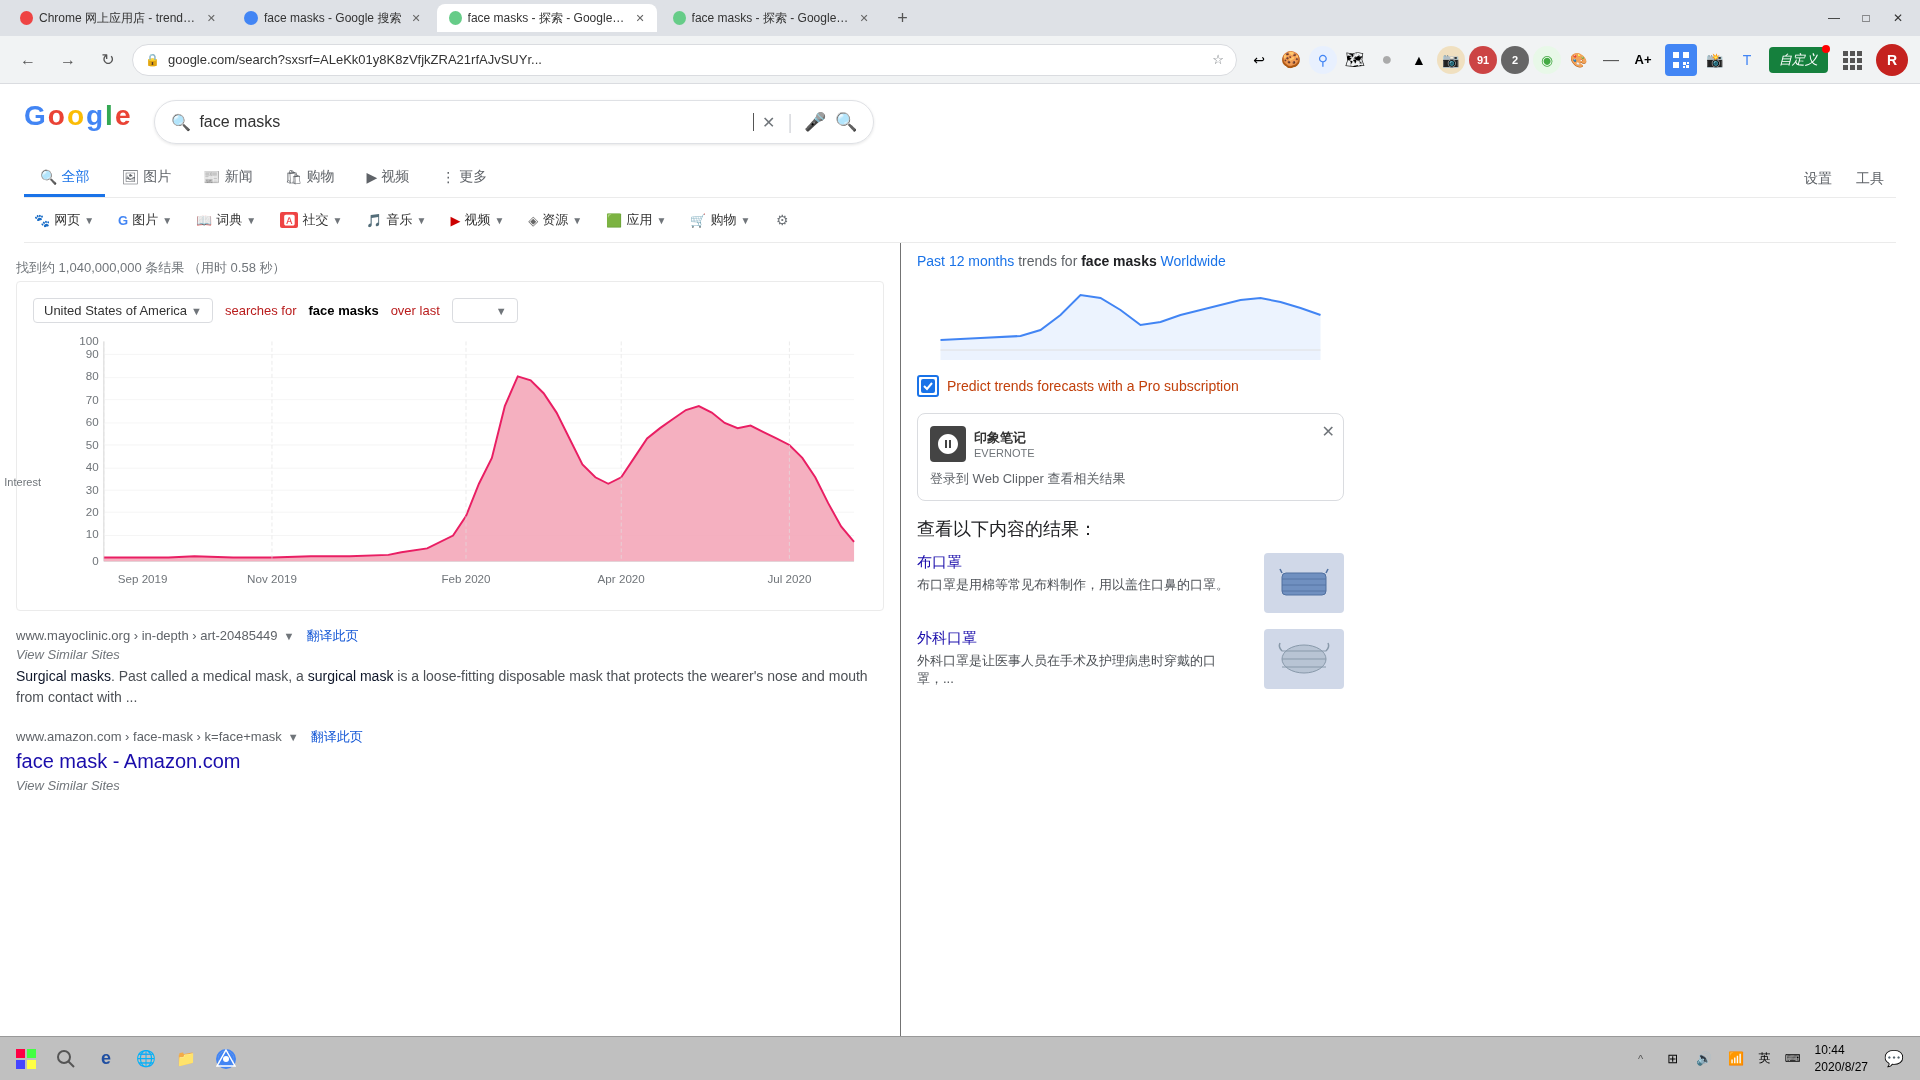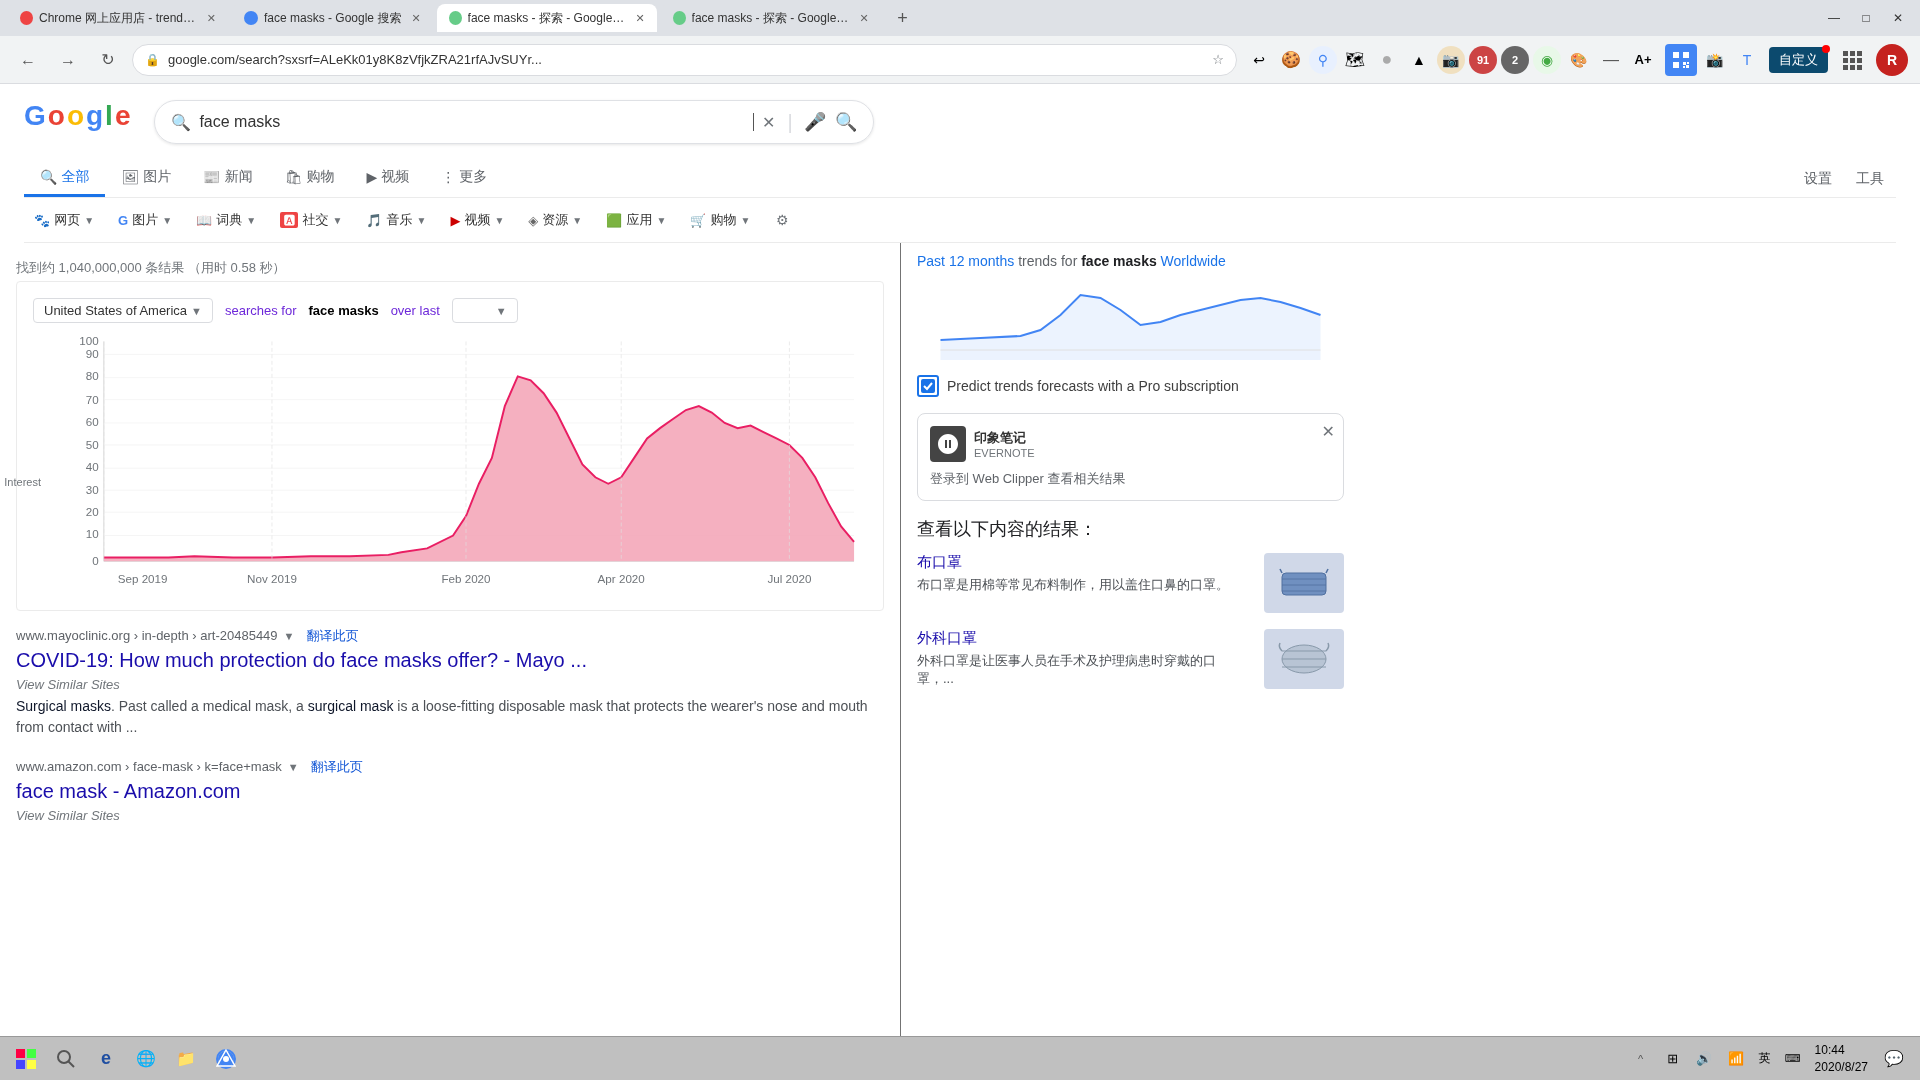--- a/index.html
+++ b/index.html
@@ -17,21 +17,21 @@
     .tab-add { margin-left: 4px; width: 28px; height: 28px; display: flex; align-items: center; justify-content: center; cursor: pointer; color: #555; font-size: 18px; }
     .window-controls { margin-left: auto; display: flex; gap: 4px; }
     .win-btn { width: 28px; height: 20px; display: flex; align-items: center; justify-content: center; cursor: pointer; font-size: 12px; color: #333; }
 
     .nav-bar { background: #f1f3f4; height: 48px; display: flex; align-items: center; padding: 0 12px; gap: 8px; border-bottom: 1px solid #dadce0; }
     .nav-btn { width: 32px; height: 32px; border-radius: 50%; display: flex; align-items: center; justify-content: center; cursor: pointer; color: #555; font-size: 16px; }
     .address-bar { flex: 1; height: 32px; background: #fff; border: 1px solid #dadce0; border-radius: 16px; display: flex; align-items: center; padding: 0 12px; font-size: 13px; color: #333; gap: 8px; }
     .address-url { flex: 1; white-space: nowrap; overflow: hidden; text-overflow: ellipsis; color: #333; font-size: 13px; }
     .nav-icons { display: flex; align-items: center; gap: 4px; }
     .nav-icon { width: 28px; height: 28px; border-radius: 50%; display: flex; align-items: center; justify-content: center; cursor: pointer; font-size: 14px; }
-    .customize-btn { background: #0c4a6e; color: #fff; border-radius: 4px; padding: 4px 10px; font-size: 13px; cursor: pointer; position: relative; }
+    .customize-btn { background: #15803d; color: #fff; border-radius: 4px; padding: 4px 10px; font-size: 13px; cursor: pointer; position: relative; font-style: italic; }
     .customize-btn .dot { position: absolute; top: -2px; right: -2px; width: 8px; height: 8px; background: red; border-radius: 50%; }
     .apps-btn { width: 32px; height: 32px; border-radius: 50%; display: flex; align-items: center; justify-content: center; cursor: pointer; }
     .user-avatar { width: 32px; height: 32px; border-radius: 50%; background: #c5221f; color: #fff; display: flex; align-items: center; justify-content: center; font-weight: bold; font-size: 14px; cursor: pointer; }
 
     
     .page-content { flex: 1; overflow: hidden; background: #fff; display: flex; flex-direction: column; }
 
     
     .search-area { padding: 16px 24px 0; }
     .google-logo { display: flex; align-items: center; gap: 2px; font-size: 28px; font-weight: bold; margin-bottom: 12px; }
@@ -64,41 +64,41 @@
 
     
     .main-area { display: flex; flex: 1; overflow: hidden; }
     .left-panel { flex: 1; padding: 8px 16px; overflow-y: auto; max-width: 900px; }
     .right-panel { width: 460px; padding: 8px 16px; border-left: 1px solid #737373; overflow-y: auto; }
 
     
     .chart-container { background: #fff; border: 1px solid #ebebeb; border-radius: 4px; padding: 16px; margin-bottom: 16px; position: relative; }
     .chart-controls { display: flex; align-items: center; gap: 12px; margin-bottom: 12px; }
     .dropdown-btn { border: 1px solid #dadce0; border-radius: 4px; padding: 4px 10px; font-size: 13px; color: #333; cursor: pointer; display: flex; align-items: center; gap: 4px; background: #fff; }
-    .chart-label-text { font-size: 13px; color: #6d28d9; }
+    .chart-label-text { font-size: 13px; color: #b91c1c; }
     .chart-svg { width: 100%; }
     .y-axis-label { font-size: 11px; color: #70757a; writing-mode: vertical-rl; transform: rotate(180deg); position: absolute; left: 4px; top: 50%; transform: rotate(-90deg) translateX(-40%); }
 
     
     .result-item { margin-bottom: 20px; }
     .result-url { font-size: 13px; color: #202124; margin-bottom: 2px; display: flex; align-items: center; gap: 6px; }
     .translate-link { color: #1558d6; margin-left: 6px; cursor: pointer; }
     .result-title { font-size: 20px; color: #1a0dab; cursor: pointer; margin-bottom: 4px; line-height: 1.3; }
     .view-similar { color: #70757a; font-size: 13px; margin-bottom: 4px; font-style: italic; }
     .result-desc { font-size: 14px; color: #4d5156; line-height: 1.5; }
     .highlight { color: #0f172a; font-weight: normal; }
 
     
     .trends-header { font-size: 14px; color: #5f6368; margin-bottom: 8px; line-height: 1.5; }
     .trends-header .past12 { color: #1a73e8; cursor: pointer; }
     .trends-header .facemasks-bold { font-weight: bold; color: #202124; }
     .trends-header .worldwide { color: #1a73e8; cursor: pointer; }
     .trends-mini-chart { width: 100%; height: 80px; margin-bottom: 12px; }
     .predict-box { display: flex; align-items: center; gap: 8px; margin-bottom: 16px; }
-    .predict-text { color: #404040; cursor: pointer; font-size: 14px; }
+    .predict-text { color: #c2410c; cursor: pointer; font-size: 14px; }
 
     .evernote-ad { border: 1px solid #dadce0; border-radius: 8px; padding: 12px; margin-bottom: 16px; position: relative; }
     .ad-header { display: flex; align-items: center; gap: 8px; margin-bottom: 8px; }
     .ad-logo { width: 32px; height: 32px; background: #444; border-radius: 4px; display: flex; align-items: center; justify-content: center; }
     .ad-title { font-size: 13px; font-weight: bold; color: #333; }
     .ad-subtitle { font-size: 11px; color: #70757a; }
     .ad-close { position: absolute; top: 8px; right: 8px; cursor: pointer; color: #70757a; font-size: 16px; }
     .ad-desc { font-size: 13px; color: #5f6368; }
 
     .related-results { }
@@ -393,21 +393,20 @@
             </svg>
           </div>
         </div>
 
         <div class="result-item">
           <div class="result-url">
             <span style="color:#5f6368; font-size:13px;">www.mayoclinic.org › in-depth › art-20485449</span>
             <span style="color:#70757a; font-size:11px; cursor:pointer;">▼</span>
             <span class="translate-link">翻译此页</span>
           </div>
-          <div class="result-title">COVID-19: How much protection do face masks offer? - Mayo ...</div>
           <div class="view-similar" style="color:#70757a; font-size:13px;">View Similar Sites</div>
           <div class="result-desc">
             <span class="highlight">Surgical masks</span><span>. Past called a medical mask, a </span><span class="highlight">surgical mask</span><span> is a loose-fitting disposable mask that protects the wearer's nose and mouth from contact with ...</span>
           </div>
         </div>
 
         <div class="result-item">
           <div class="result-url">
             <span style="color:#5f6368; font-size:13px;">www.amazon.com › face-mask › k=face+mask</span>
             <span style="color:#70757a; font-size:11px; cursor:pointer;">▼</span>

